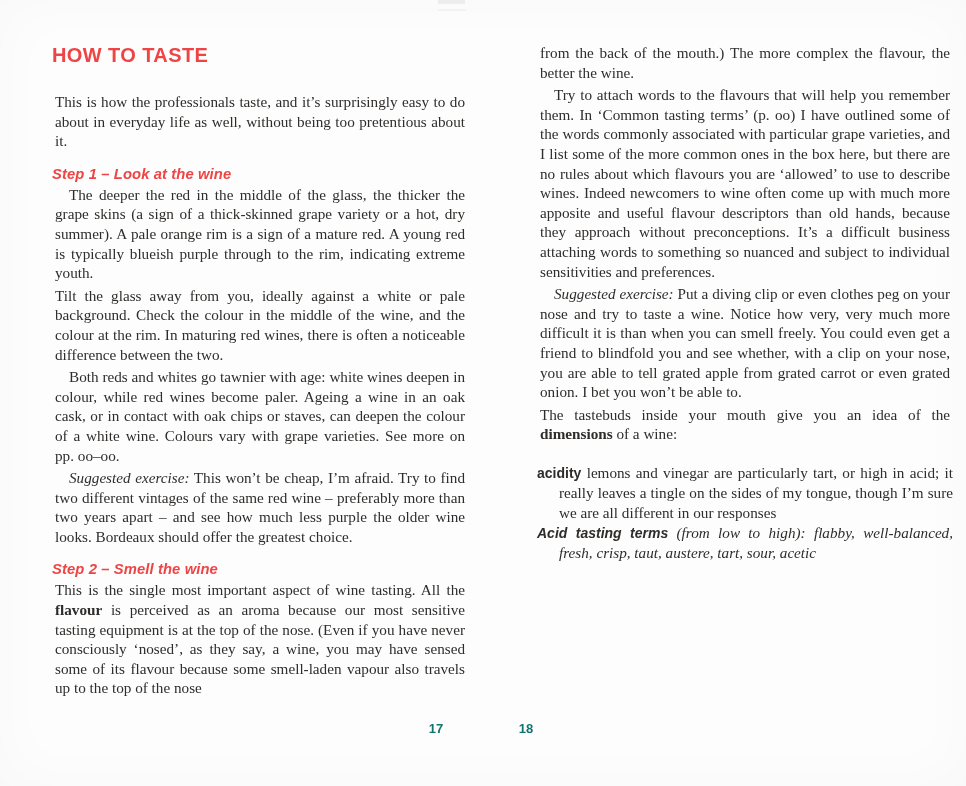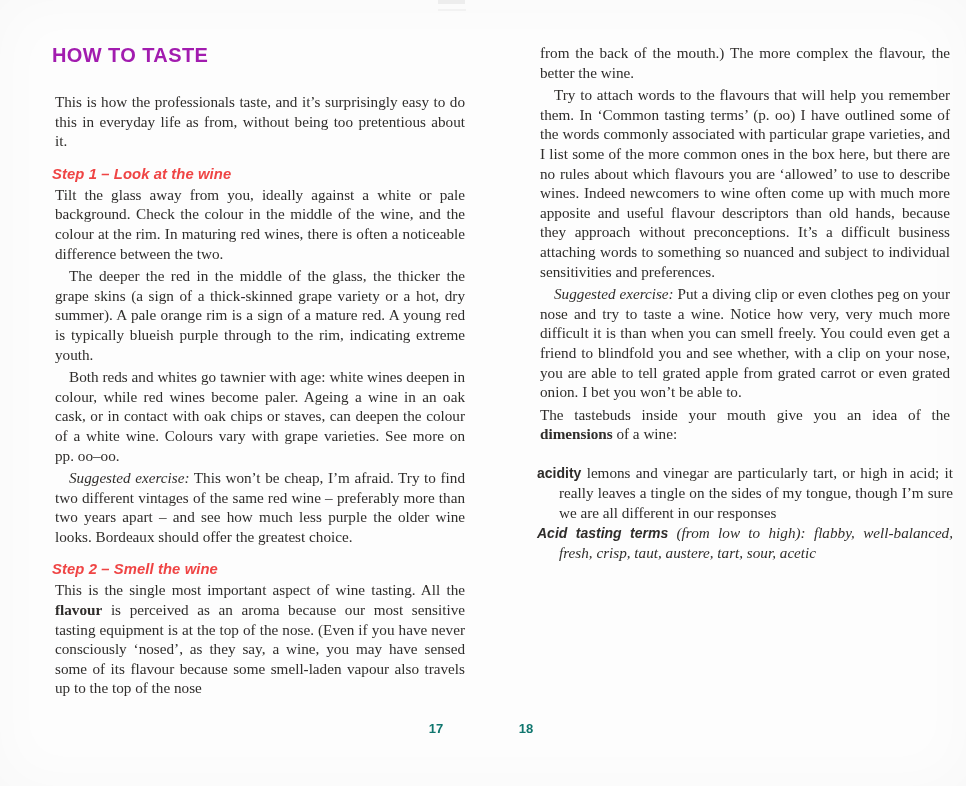--- a/index.html
+++ b/index.html
@@ -19,21 +19,21 @@
     width: 416px;
   }
   .col-left  { left: 52px; }
   .col-right { left: 537px; top: 40px; }
   .title {
     font-family: "Liberation Sans", sans-serif;
     font-weight: bold;
     font-size: 20px;
     letter-spacing: 0.4px;
     margin: 0 0 25px 0;
-    color: #a21caf;
+    color: #ef4444;
   }
   p.body {
     margin: 3px;
     font-size: 15.2px;
     line-height: 19.6px;
     text-align: justify;
   }
   p.indent { text-indent: 14px; }
   .step {
     font-family: "Liberation Sans", sans-serif;
@@ -94,25 +94,25 @@
 <div class="spread">
 
   <div class="top-artifact">
     <div class="bar1"></div>
     <div class="bar2"></div>
   </div>
 
   <div class="col col-left">
     <h1 class="title">HOW TO TASTE</h1>
 
-    <p class="body">This is how the professionals taste, and it’s surprisingly easy to do this in everyday life as from, without being too pretentious about it.</p>
+    <p class="body">This is how the professionals taste, and it’s surprisingly easy to do about in everyday life as well, without being too pretentious about it.</p>
 
     <h2 class="step">Step 1 – Look at the wine</h2>
+    <p class="body indent">The deeper the red in the middle of the glass, the thicker the grape skins (a sign of a thick-skinned grape variety or a hot, dry summer). A pale orange rim is a sign of a mature red. A young red is typically blueish purple through to the rim, indicating extreme youth.</p>
     <p class="body">Tilt the glass away from you, ideally against a white or pale background. Check the colour in the middle of the wine, and the colour at the rim. In maturing red wines, there is often a noticeable difference between the two.</p>
-    <p class="body indent">The deeper the red in the middle of the glass, the thicker the grape skins (a sign of a thick-skinned grape variety or a hot, dry summer). A pale orange rim is a sign of a mature red. A young red is typically blueish purple through to the rim, indicating extreme youth.</p>
     <p class="body indent">Both reds and whites go tawnier with age: white wines deepen in colour, while red wines become paler. Ageing a wine in an oak cask, or in contact with oak chips or staves, can deepen the colour of a white wine. Colours vary with grape varieties. See more on pp. oo–oo.</p>
     <p class="body indent"><i class="ex">Suggested exercise:</i><span> This won’t be cheap, I’m afraid. Try to find two different vintages of the same red wine – preferably more than two years apart – and see how much less purple the older wine looks. Bordeaux should offer the greatest choice.</span></p>
 
     <h2 class="step">Step 2 – Smell the wine</h2>
     <p class="body"><span>This is the single most important aspect of wine tasting. All the </span><b>flavour</b><span> is perceived as an aroma because our most sensitive tasting equipment is at the top of the nose. (Even if you have never consciously ‘nosed’, as they say, a wine, you may have sensed some of its flavour because some smell-laden vapour also travels up to the top of the nose</span></p>
   </div>
 
   <div class="col col-right">
     <p class="body">from the back of the mouth.) The more complex the flavour, the better the wine.</p>
     <p class="body indent">Try to attach words to the flavours that will help you remember them. In ‘Common tasting terms’ (p. oo) I have outlined some of the words commonly associated with particular grape varieties, and I list some of the more common ones in the box here, but there are no rules about which flavours you are ‘allowed’ to use to describe wines. Indeed newcomers to wine often come up with much more apposite and useful flavour descriptors than old hands, because they approach without preconceptions. It’s a difficult business attaching words to something so nuanced and subject to individual sensitivities and preferences.</p>

